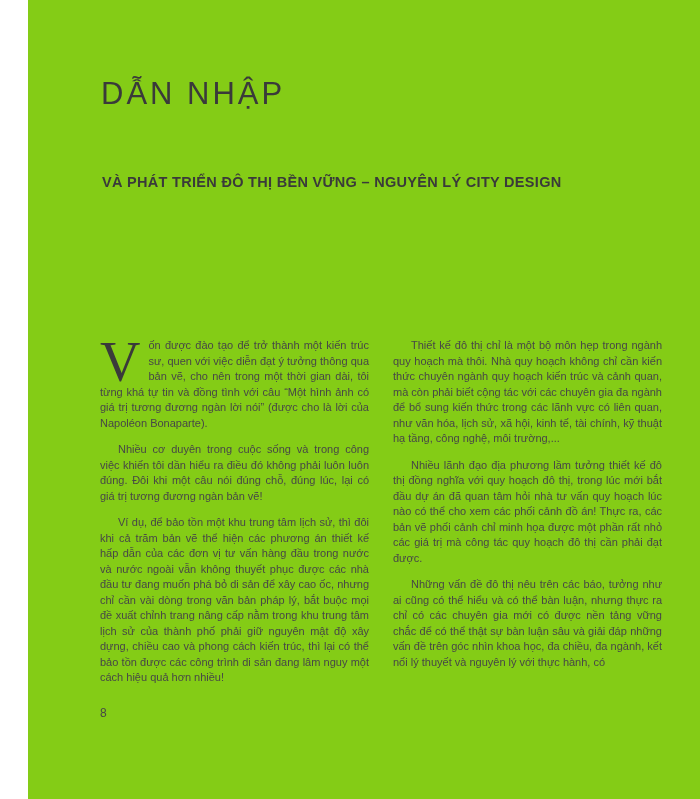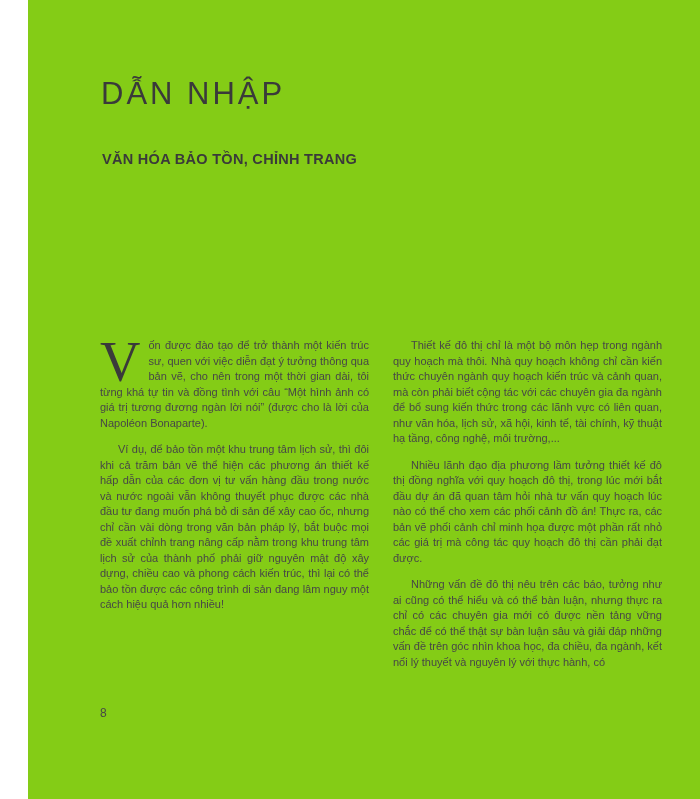--- a/index.html
+++ b/index.html
@@ -77,29 +77,31 @@
   }
 </style>
 </head>
 <body>
 
 <div class="page">
 
   <h1 class="chapter-title">DẪN NHẬP</h1>
 
   <h2 class="chapter-subtitle">
-    <span>VĂN HÓA BẢO TỒN, CHỈNH TRANG</span><br>
+    <br>
+    <span>VÀ PHÁT TRIỂN ĐÔ THỊ BỀN VỮNG – NGUYÊN LÝ CITY DESIGN</span>
   </h2>
 
   <div class="columns">
 
     <div class="col">
       <p class="dropcap-para">
         <span class="dropcap">V</span><span>ốn được đào tạo để trở thành một kiến trúc sư, quen với việc diễn đạt ý tưởng thông qua bản vẽ, cho nên trong một thời gian dài, tôi từng khá tự tin và đồng tình với câu “Một hình ảnh có giá trị tương đương ngàn lời nói” (được cho là lời của Napoléon Bonaparte).</span>
       </p>
+      <p>Nhiều cơ duyên trong cuộc sống và trong công việc khiến tôi dần hiểu ra điều đó không phải luôn luôn đúng. Đôi khi một câu nói đúng chỗ, đúng lúc, lại có giá trị tương đương ngàn bản vẽ!</p>
       <p>Ví dụ, để bảo tồn một khu trung tâm lịch sử, thì đôi khi cả trăm bản vẽ thể hiện các phương án thiết kế hấp dẫn của các đơn vị tư vấn hàng đầu trong nước và nước ngoài vẫn không thuyết phục được các nhà đầu tư đang muốn phá bỏ di sản để xây cao ốc, nhưng chỉ cần vài dòng trong văn bản pháp lý, bắt buộc mọi đề xuất chỉnh trang nâng cấp nằm trong khu trung tâm lịch sử của thành phố phải giữ nguyên mật độ xây dựng, chiều cao và phong cách kiến trúc, thì lại có thể bảo tồn được các công trình di sản đang lâm nguy một cách hiệu quả hơn nhiều!</p>
     </div>
 
     <div class="col">
       <p>Thiết kế đô thị chỉ là một bộ môn hẹp trong ngành quy hoạch mà thôi. Nhà quy hoạch không chỉ cần kiến thức chuyên ngành quy hoạch kiến trúc và cảnh quan, mà còn phải biết cộng tác với các chuyên gia đa ngành để bổ sung kiến thức trong các lãnh vực có liên quan, như văn hóa, lịch sử, xã hội, kinh tế, tài chính, kỹ thuật hạ tầng, công nghệ, môi trường,...</p>
       <p>Nhiều lãnh đạo địa phương lầm tưởng thiết kế đô thị đồng nghĩa với quy hoạch đô thị, trong lúc mới bắt đầu dự án đã quan tâm hỏi nhà tư vấn quy hoạch lúc nào có thể cho xem các phối cảnh đồ án! Thực ra, các bản vẽ phối cảnh chỉ minh họa được một phần rất nhỏ các giá trị mà công tác quy hoạch đô thị cần phải đạt được.</p>
       <p>Những vấn đề đô thị nêu trên các báo, tưởng như ai cũng có thể hiểu và có thể bàn luận, nhưng thực ra chỉ có các chuyên gia mới có được nền tảng vững chắc để có thể thật sự bàn luận sâu và giải đáp những vấn đề trên góc nhìn khoa học, đa chiều, đa ngành, kết nối lý thuyết và nguyên lý với thực hành, có</p>
     </div>
 
   </div>

